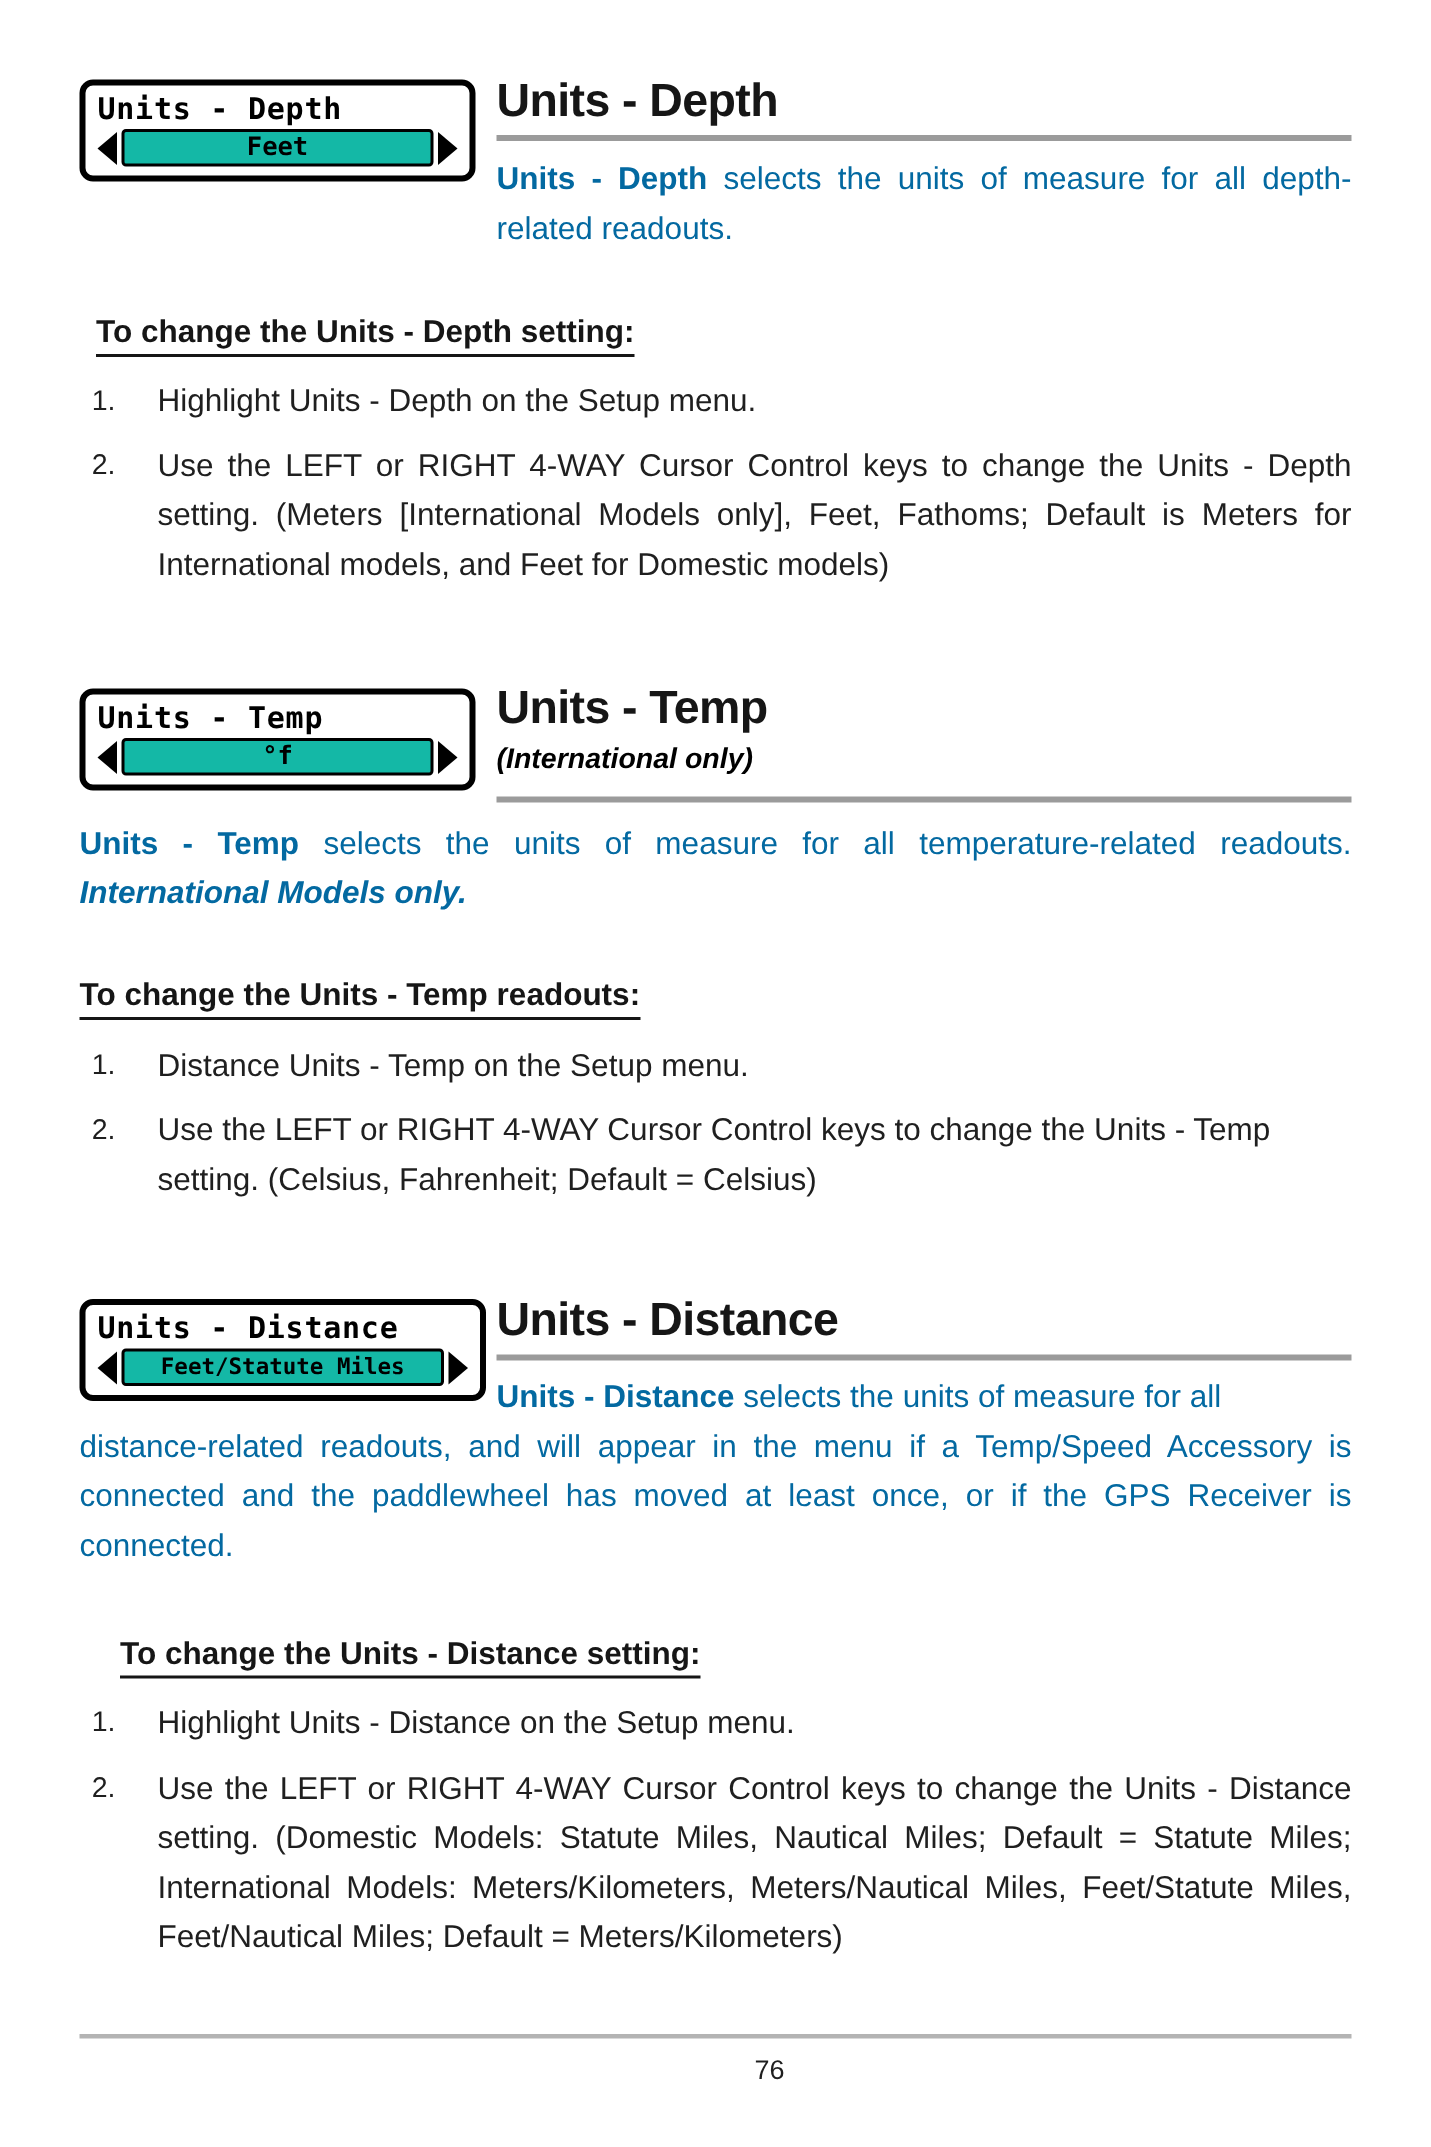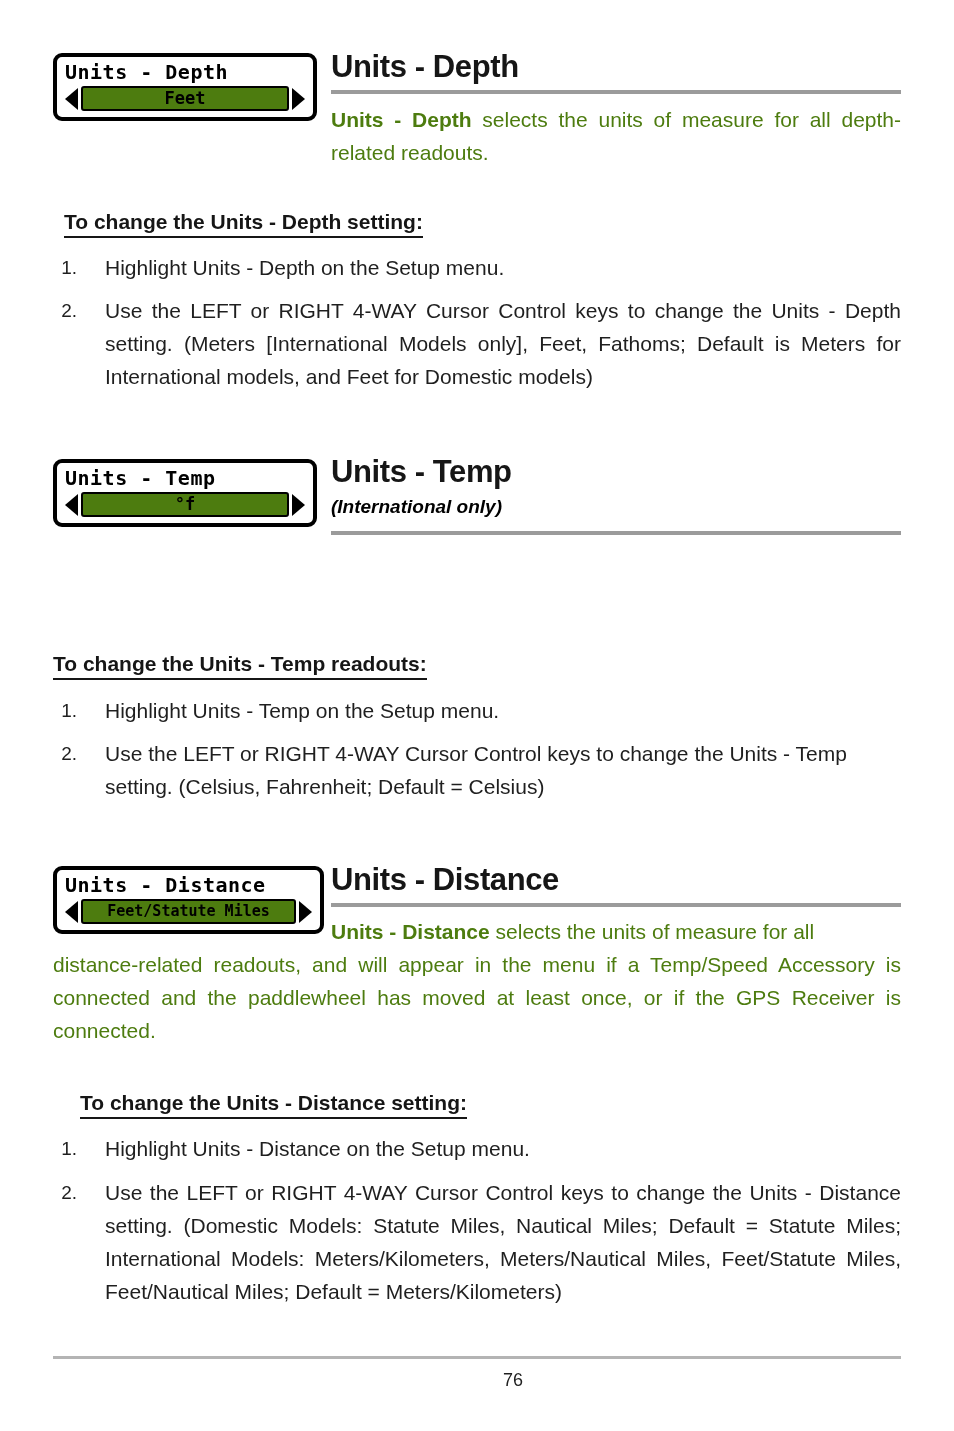--- a/index.html
+++ b/index.html
@@ -58,21 +58,21 @@
     border-bottom: 11px solid transparent;
     border-right: 13px solid #000;
   }
   .lcd-arrow.right {
     border-top: 11px solid transparent;
     border-bottom: 11px solid transparent;
     border-left: 13px solid #000;
   }
   .lcd-value {
     flex: 1 1 auto;
-    background: #4d7c0f;
+    background: #14b8a6;
     border: 2px solid #000;
     border-radius: 3px;
     text-align: center;
     font-family: "DejaVu Sans Mono", "Liberation Mono", monospace;
     font-weight: bold;
     font-size: 17px;
     line-height: 19px;
     color: #000;
     padding: 1px 2px;
     white-space: pre;
@@ -104,21 +104,21 @@
     position: absolute;
     height: 4px;
     background: #9b9b9b;
   }
 
   
   .para {
     position: absolute;
     font-size: 21px;
     line-height: 33px;
-    color: #4d7c0f;
+    color: #0369a1;
     text-align: justify;
     text-justify: inter-word;
   }
   .para b { font-weight: bold; }
   .para i { font-style: italic; }
   .para .bi { font-weight: bold; font-style: italic; }
 
   .subhead {
     position: absolute;
     font-size: 21px;
@@ -214,26 +214,29 @@
       <span class="lcd-arrow right"></span>
     </div>
   </div>
 
   <div class="sec-head" style="left:331px; top:455px;">Units - Temp</div>
 
   <div class="sec-sub" style="left:331px; top:496px;">(International only)</div>
 
   <div class="rule" style="left:331px; top:531px; width:570px;"></div>
 
+  <div class="para" style="left:53px; top:546px; width:848px;">
+    <b>Units - Temp</b><span> selects the units of measure for all temperature-related readouts. </span><i class="bi">International Models only.</i>
+  </div>
 
   <div class="subhead" style="left:53px; top:651px;">To change the Units - Temp readouts:</div>
 
   <div class="li" style="left:53px; top:694px; width:848px;">
     <span class="num">1.</span>
-    <span class="txt nojust">Highlight Units - Temp on the Setup menu.</span>
+    <span class="txt nojust">Distance Units - Temp on the Setup menu.</span>
   </div>
 
   <div class="li" style="left:53px; top:737px; width:848px;">
     <span class="num">2.</span>
     <span class="txt nojust">Use the LEFT or RIGHT 4-WAY Cursor Control keys to change the Units - Temp setting. (Celsius, Fahrenheit; Default = Celsius)</span>
   </div>
 
   <div class="lcd" style="left:53px; top:866px; width:271px; height:68px;">
     <div class="lcd-title">Units - Distance</div>
     <div class="lcd-row">

